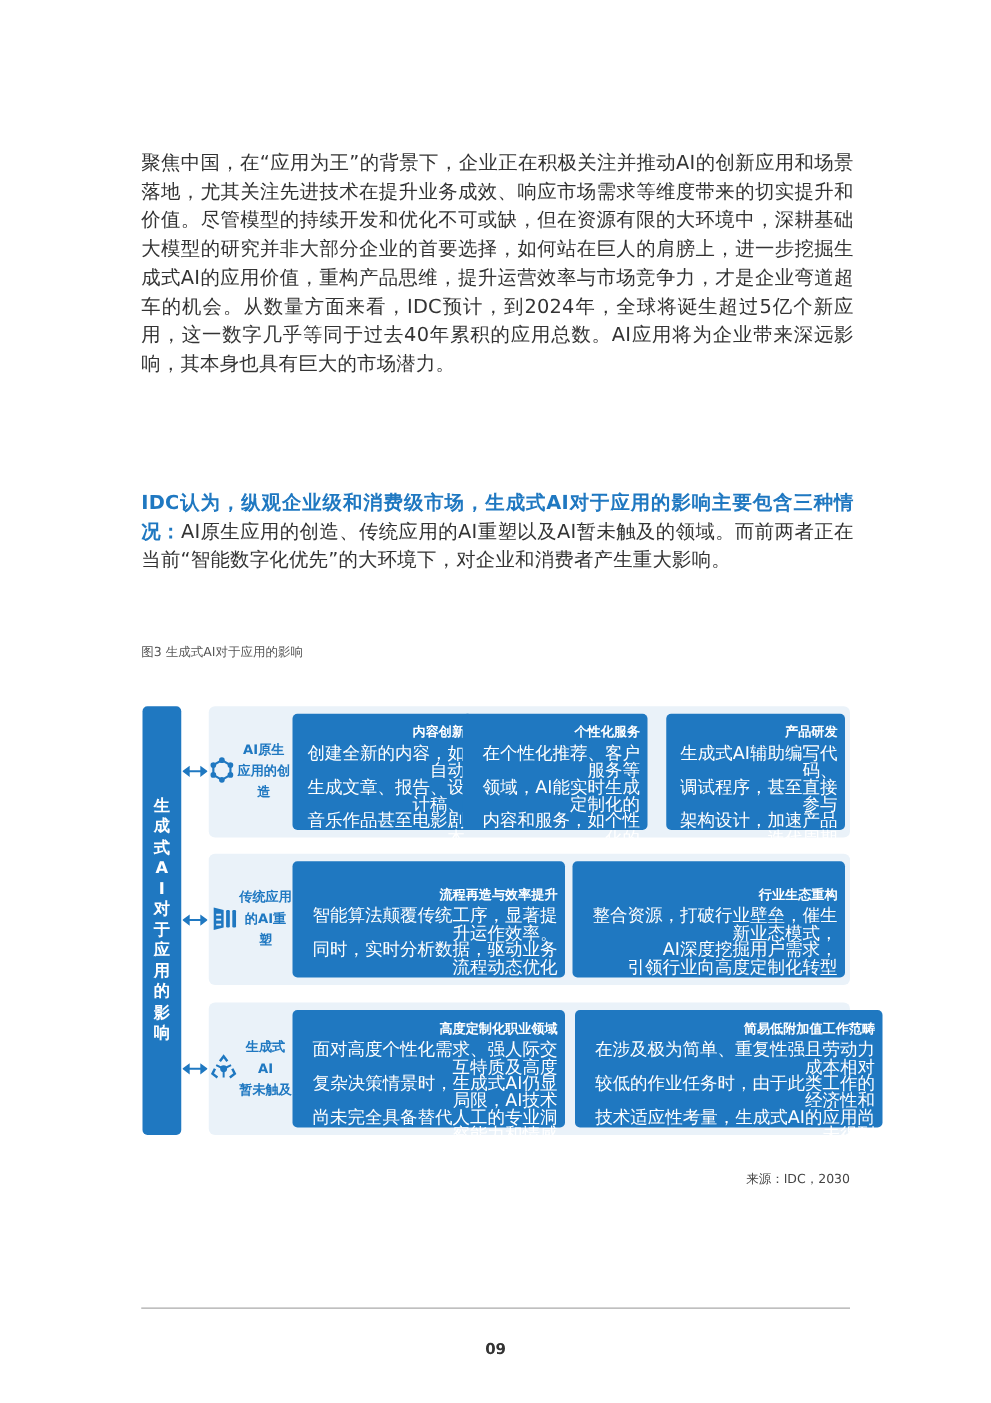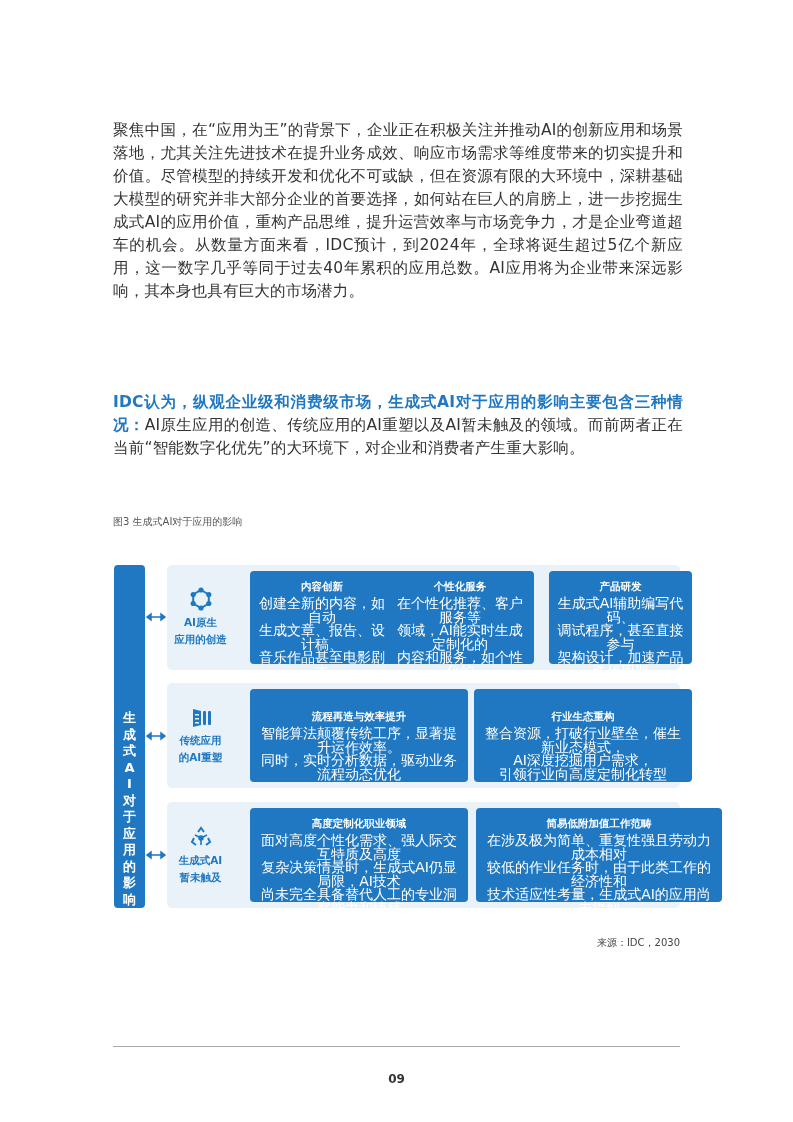--- a/index.html
+++ b/index.html
@@ -5,34 +5,34 @@
   html, body { margin:0; padding:0; background:#ffffff; }
   body { width:793px; height:1122px; position:relative; overflow:hidden;
          font-family:"DejaVu Sans","Liberation Sans",sans-serif; color:#333333; }
   .para { position:absolute; left:113px; width:570px; font-size:15.5px; line-height:23px;
           color:#333333; margin:0; letter-spacing:0.2px; text-align:justify; }
   .p1 { top:119px; }
   .p2 { top:391px; }
   .hl { color:#1f78c1; font-weight:bold; }
   .fig-title { position:absolute; left:113px; top:515px; font-size:10px; color:#555; }
   .vbar { position:absolute; left:114px; top:565px; width:31px; height:343px; background:#1f78c1;
-          border-radius:4px; display:flex; align-items:flex-end; justify-content:center; }
+          border-radius:4px; display:flex; align-items:center; justify-content:center; }
   .vbar-text { color:#fff; font-weight:bold; font-size:13px; line-height:16.5px; width:14px;
                text-align:center; word-break:break-all; }
   .arrow { position:absolute; left:146px; width:20px; height:10px; }
   .row { position:absolute; left:167px; width:513px; background:#eaf2f9; border-radius:5px; }
   .r1 { top:565px; height:105px; }
   .r2 { top:683px; height:105px; }
   .r3 { top:802px; height:106px; }
   .row-label { position:absolute; left:0; top:0; width:67px; height:100%;
-               display:flex; flex-direction:column; align-items:center; justify-content:center; }
+               display:flex; flex-direction:row; align-items:center; justify-content:center; }
   .row-icon { width:24px; height:24px; margin-bottom:3px; }
   .row-label-text { color:#1f78c1; font-weight:bold; font-size:10.5px; line-height:17px; text-align:center; }
   .card { position:absolute; top:6px; bottom:6px; background:#1f78c1; border-radius:4px;
-          color:#fff; text-align:center; box-sizing:border-box; padding:8px 6px 0 6px;margin-left:16px; }
+          color:#fff; text-align:right; box-sizing:border-box; padding:8px 6px 0 6px; }
   .card-title { font-weight:bold; font-size:10.5px; line-height:14px; margin-bottom:4px; }
   .card-body { font-size:14px; line-height:13.5px; white-space:pre-line; }
   .r2 .card { padding-top:20px; }
   .r3 .card { }
   .source { position:absolute; right:113px; top:936px; font-size:10px; color:#444; }
   .rule { position:absolute; left:113px; width:567px; top:1046px; height:1px; background:#aaaaaa; }
   .pageno { position:absolute; left:0; width:793px; top:1072px; text-align:center;
             font-weight:bold; font-size:12px; color:#333; }
 </style>
 </head>

